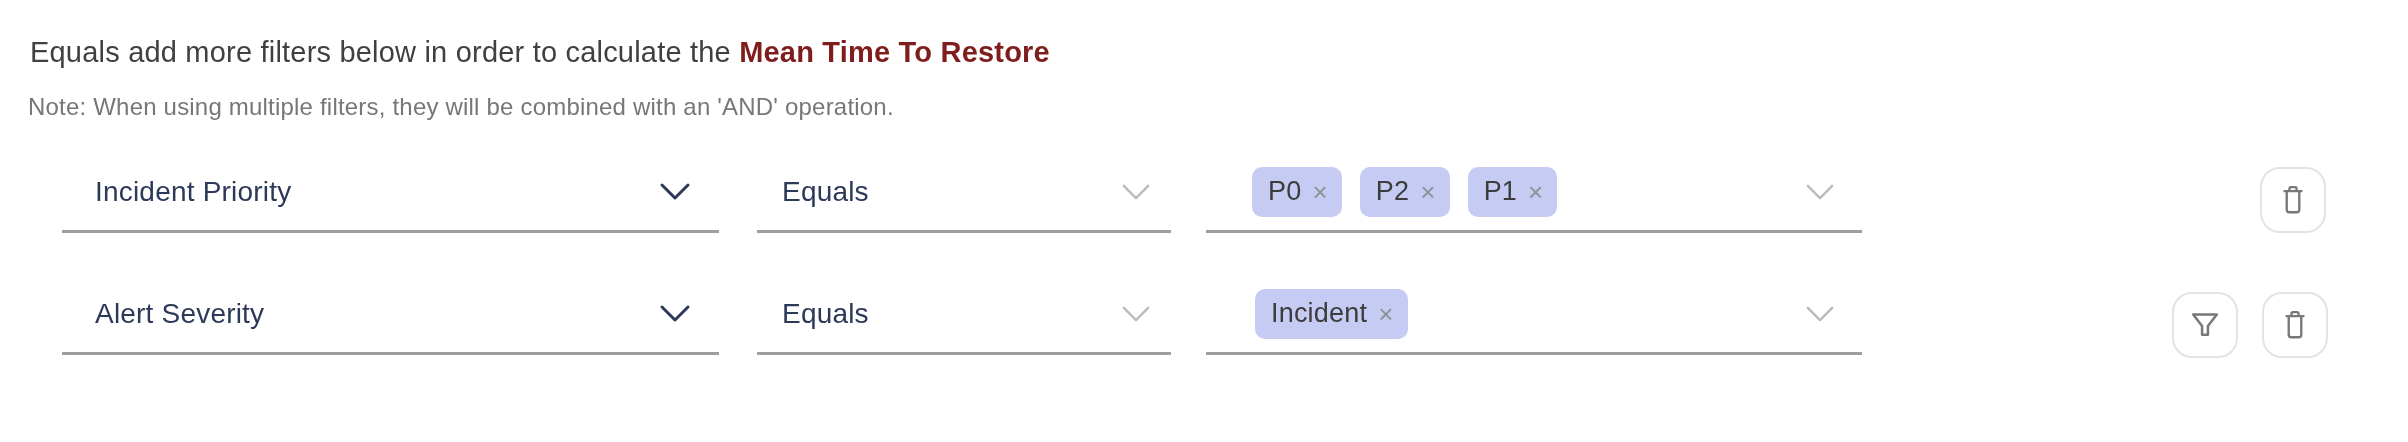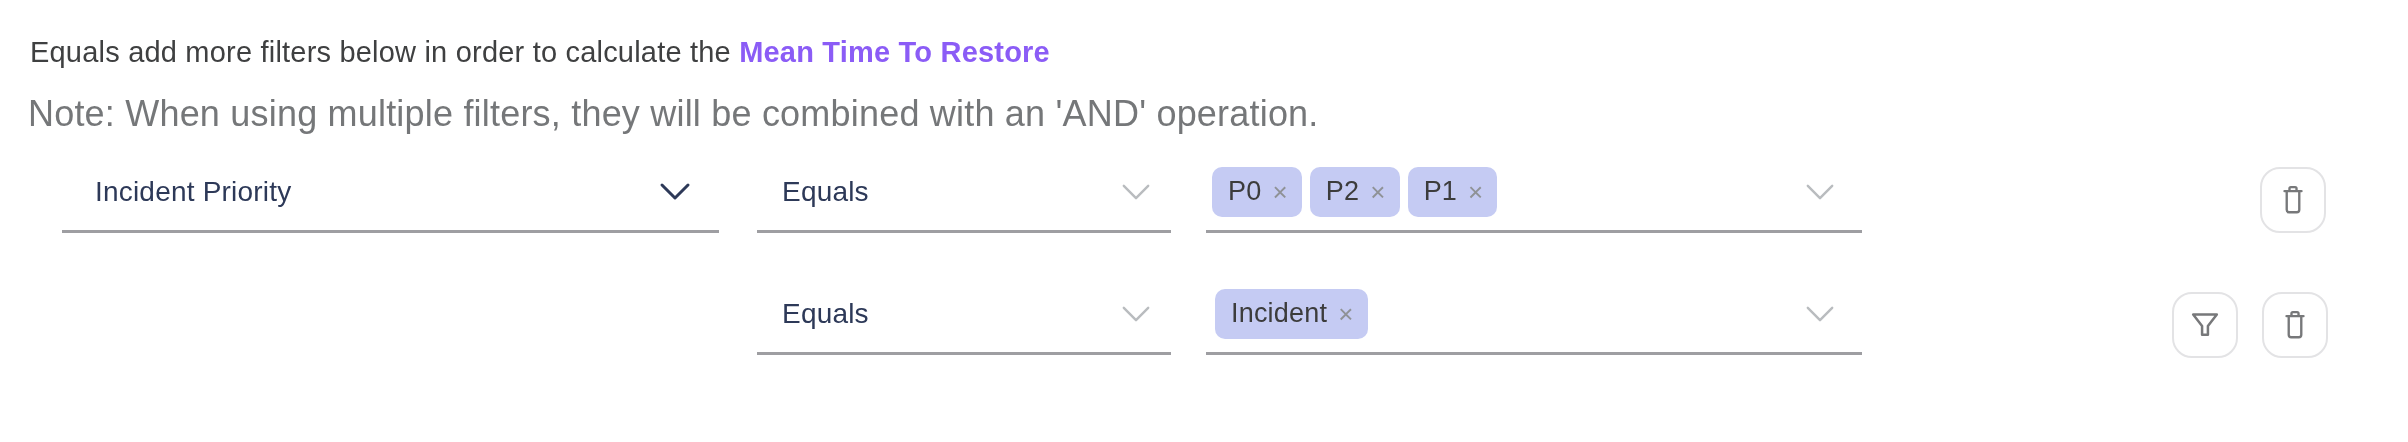--- a/index.html
+++ b/index.html
@@ -30,24 +30,24 @@
   .abs { position: absolute; }
 
   
   .instruction {
     left: 30px; top: 36px;
     font-size: 29px;
     color: var(--heading-text);
     white-space: nowrap;
     letter-spacing: 0.2px;
   }
-  .instruction b { font-weight: 700; color: #8b5cf6; }
+  .instruction b { font-weight: 700; color: #7f1d1d; }
   .note {
     left: 28px; top: 93px;
-    font-size: 36px;
+    font-size: 24px;
     color: var(--note-text);
     white-space: nowrap;
     letter-spacing: 0.2px;
   }
 
   
   .select-field {
     height: 80px;
     border-bottom: 3px solid var(--underline);
     display: flex;
@@ -72,21 +72,21 @@
 
   
   .r1-field    { left: 62px;   top: 153px; width: 657px; padding: 0 28px 0 33px; }
   .r1-operator { left: 757px;  top: 153px; width: 414px; padding: 0 20px 0 25px; }
   .r1-values   { left: 1206px; top: 153px; width: 656px; padding: 0 27px 0 6px;  }
   .r2-field    { left: 62px;   top: 275px; width: 657px; padding: 0 28px 0 33px; }
   .r2-operator { left: 757px;  top: 275px; width: 414px; padding: 0 20px 0 25px; }
   .r2-values   { left: 1206px; top: 275px; width: 656px; padding: 0 27px 0 9px;  }
 
   
-  .tags { display: flex; align-items: flex-start; gap: 8px; }
+  .tags { display: flex; align-items: flex-start; gap: 18px; margin-left: 40px; }
   .tag {
     display: inline-flex;
     align-items: center;
     height: 50px;
     padding: 0 14px 0 16px;
     border-radius: 10px;
     background: var(--pill-bg);
     font-size: 27px;
     color: var(--pill-text);
     white-space: nowrap;
@@ -169,20 +169,28 @@
   <div class="abs icon-btn b-r1-delete">
     <span>
       <svg width="32" height="34" viewBox="0 0 24 26" fill="none" stroke="currentColor" stroke-width="1.8" stroke-linecap="round" stroke-linejoin="round">
         <path d="M5.5 6.2 h13"></path>
         <path d="M7.2 6.2 v14.3 a1.9 1.9 0 0 0 1.9 1.9 h5.8 a1.9 1.9 0 0 0 1.9 -1.9 V6.2"></path>
         <path d="M9.3 6 V4.3 a1.1 1.1 0 0 1 1.1 -1.1 h3.2 a1.1 1.1 0 0 1 1.1 1.1 V6"></path>
       </svg>
     </span>
   </div>
 
+  <div class="abs select-field r2-field">
+    <span class="label">Alert Severity</span>
+    <span class="chev chev-dark">
+      <svg width="32" height="19" viewBox="0 0 32 19">
+          <polyline points="3,3 16,16 29,3" fill="none" stroke="currentColor" stroke-width="3" stroke-linecap="round" stroke-linejoin="round"></polyline>
+        </svg>
+    </span>
+  </div>
 
   <div class="abs select-field r2-operator">
     <span class="label">Equals</span>
     <span class="chev chev-light">
       <svg width="30" height="18" viewBox="0 0 32 19">
           <polyline points="3,3 16,16 29,3" fill="none" stroke="currentColor" stroke-width="2.6" stroke-linecap="round" stroke-linejoin="round"></polyline>
         </svg>
     </span>
   </div>
 

